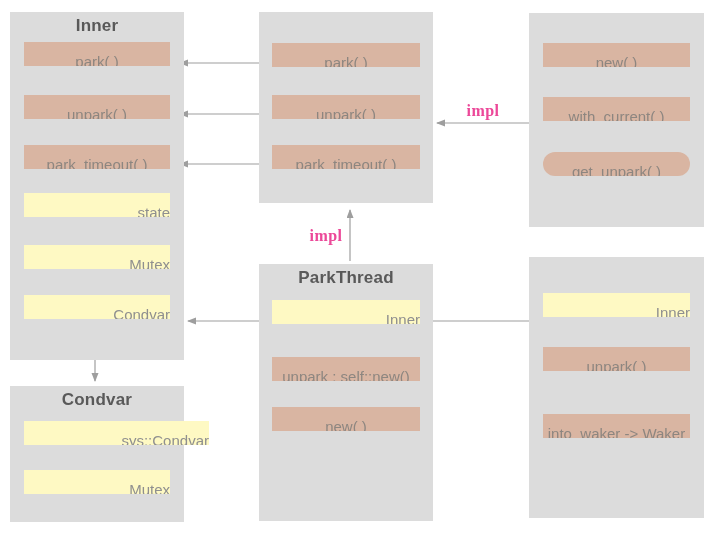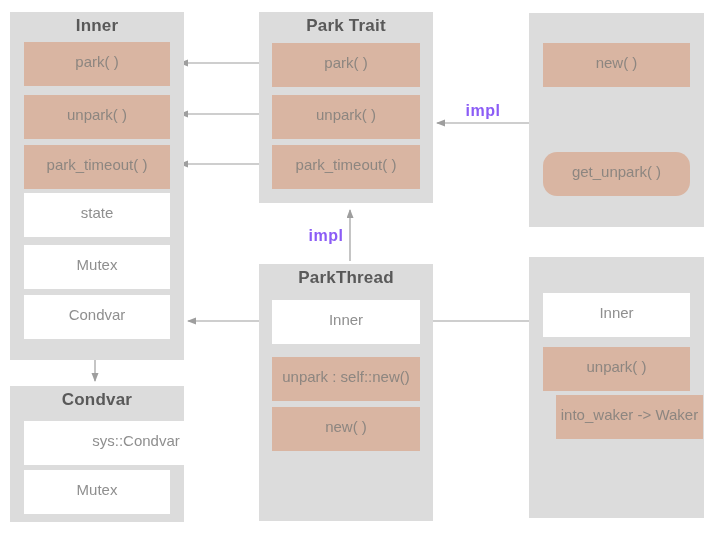--- a/index.html
+++ b/index.html
@@ -24,33 +24,34 @@
     font-weight:600;
     color:#595959;
     letter-spacing:0.2px;
   }
   .row{
     position:absolute;
     text-align:center;
     font-size:15px;
     color:#8f8f8f;
     line-height:40px;
-    height:44px;
+    height:24px;
     overflow:hidden;
     white-space:nowrap;
   }
-  .row.gray{background:#ffffff;}
+  .row.gray{background:#fef9c3;text-align:right;}
   .row.accent{background:#d9b5a2;color:#8d8680;}
   .arrow-layer{position:absolute;left:0;top:0;width:720px;height:533px;pointer-events:none;}
   .edge-label{
     position:absolute;
     font-size:16px;
     font-weight:700;
-    color:#8b5cf6;
+    color:#ec4899;
     letter-spacing:0.5px;
+    font-family:Liberation Serif, serif;
   }
 </style>
 </head>
 <body>
 
 <div class="stage">
 
   <svg class="arrow-layer" width="720" height="533" viewBox="0 0 720 533">
     <defs>
       <marker id="arr" markerWidth="9" markerHeight="8" refX="8" refY="3.5" orient="auto" markerUnits="userSpaceOnUse">
@@ -83,40 +84,40 @@
     <div class="row gray" style="left:14px;top:283px;width:146px;">Condvar</div>
   </div>
 
   <div class="box" style="left:10px;top:386px;width:174px;height:136px;">
     <div class="box-title">Condvar</div>
     <div class="row gray" style="left:14px;top:35px;width:146px;padding-left:39px;">sys::Condvar</div>
     <div class="row gray" style="left:14px;top:84px;width:146px;">Mutex</div>
   </div>
 
   <div class="box" style="left:259px;top:12px;width:174px;height:191px;">
-    <div class="box-title">Park Trait</div>
     <div class="row accent" style="left:13px;top:31px;width:148px;">park( )</div>
     <div class="row accent" style="left:13px;top:83px;width:148px;">unpark( )</div>
     <div class="row accent" style="left:13px;top:133px;width:148px;">park_timeout( )</div>
   </div>
 
   <div class="box" style="left:259px;top:264px;width:174px;height:257px;">
     <div class="box-title">ParkThread</div>
     <div class="row gray" style="left:13px;top:36px;width:148px;">Inner</div>
     <div class="row accent" style="left:13px;top:93px;width:148px;">unpark : self::new()</div>
     <div class="row accent" style="left:13px;top:143px;width:148px;">new( )</div>
   </div>
 
   <div class="box" style="left:529px;top:13px;width:175px;height:214px;">
     <div class="row accent" style="left:14px;top:30px;width:147px;">new( )</div>
+    <div class="row accent" style="left:14px;top:84px;width:147px;">with_current( )</div>
     <div class="row accent" style="left:14px;top:139px;width:147px;border-radius:14px;">get_unpark( )</div>
   </div>
 
   <div class="box" style="left:529px;top:257px;width:175px;height:261px;">
     <div class="row gray" style="left:14px;top:36px;width:147px;">Inner</div>
     <div class="row accent" style="left:14px;top:90px;width:147px;">unpark( )</div>
-    <div class="row accent" style="left:14px;top:138px;width:147px;margin-left:13px;">into_waker -&gt; Waker</div>
+    <div class="row accent" style="left:14px;top:157px;width:147px;">into_waker -&gt; Waker</div>
   </div>
 
   <div class="edge-label" style="left:461px;top:102px;width:44px;text-align:center;">impl</div>
   <div class="edge-label" style="left:304px;top:227px;width:44px;text-align:center;">impl</div>
 
 </div>
 
 </body></html>

